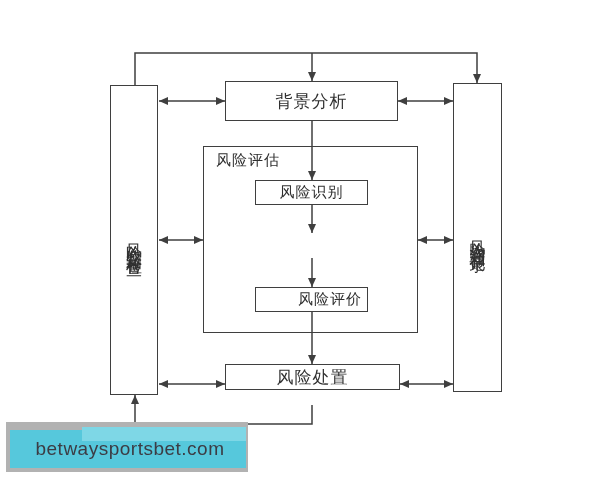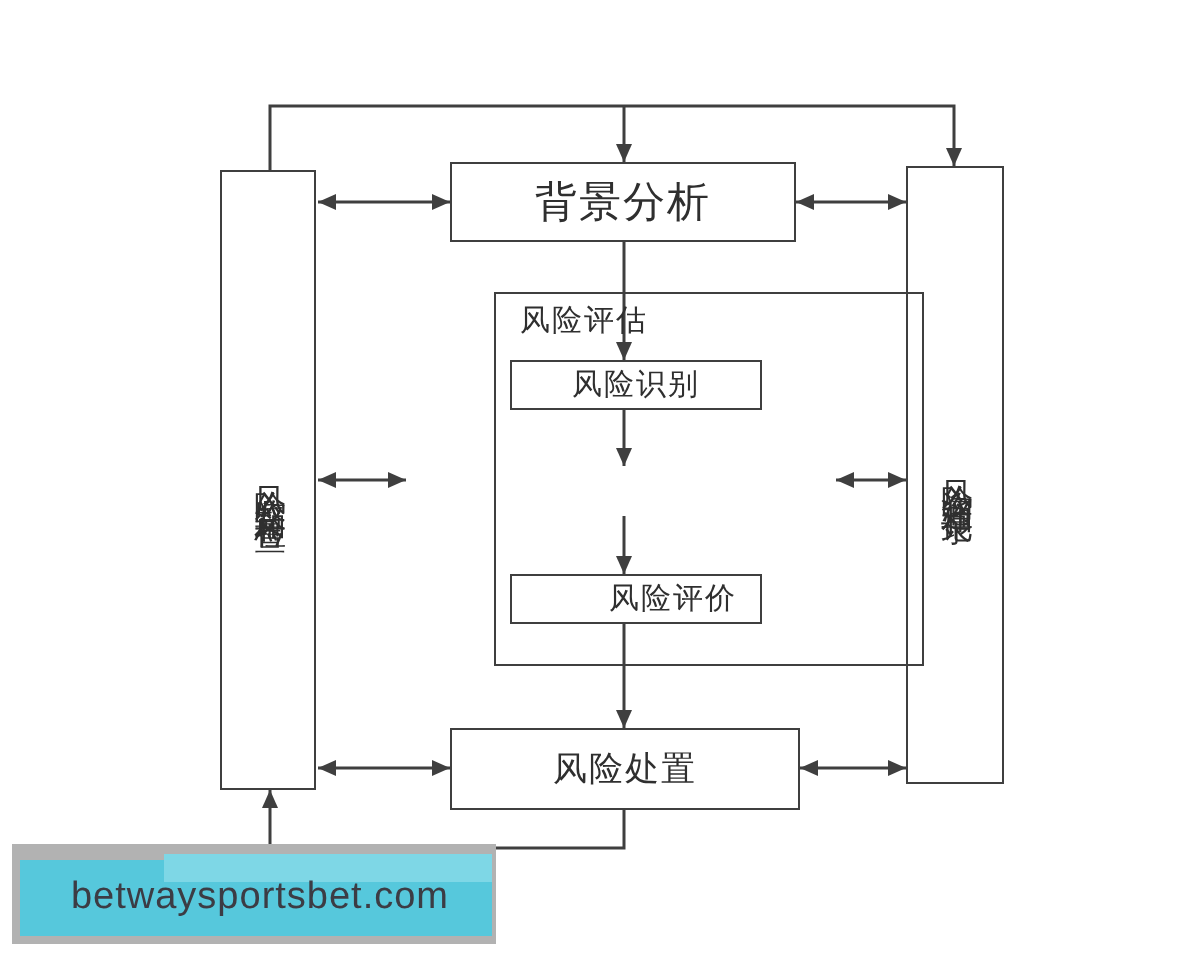--- a/index.html
+++ b/index.html
@@ -12,30 +12,30 @@
   .node{
     position:absolute;box-sizing:border-box;border:1.5px solid var(--lc);
     background:#ffffff;display:flex;align-items:center;justify-content:center;
     color:var(--tc);
   }
   .node .lbl{letter-spacing:1px;}
   .col{writing-mode:vertical-rl;}
   .col .lbl{font-size:16px;letter-spacing:3px;line-height:1;}
   #col-left{left:110px;top:85px;width:48px;height:310px;}
   #col-right{left:453px;top:83px;width:49px;height:309px;}
-  #box-context{left:225px;top:81px;width:173px;height:40px;font-size:21px;}
-  #box-treat{left:225px;top:364px;width:175px;height:41px;font-size:17px;}
+  #box-context{left:225px;top:81px;width:173px;height:40px;font-size:17px;}
+  #box-treat{left:225px;top:364px;width:175px;height:26px;font-size:17px;}
   #group{
     position:absolute;box-sizing:border-box;border:1.5px solid var(--lc);
-    left:203px;top:146px;width:215px;height:187px;background:transparent;margin-left:44px;
+    left:203px;top:146px;width:215px;height:187px;background:transparent;
   }
   #group .group-lbl{
     position:absolute;left:12px;top:4px;font-size:15px;color:var(--tc);letter-spacing:1px;
   }
-  .inner{width:126px;height:25px;font-size:15px;}
+  .inner{width:113px;height:25px;font-size:15px;}
   #box-ident{left:255px;top:180px;}
   #box-analysis{left:255px;top:233px;}
   #box-eval{left:255px;top:287px;padding-left:37px;}
   
   #wm-shadow{position:absolute;left:6px;top:422px;width:242px;height:50px;background:#b2b2b2;}
   #wm-main{position:absolute;left:10px;top:430px;width:236px;height:38px;background:#56c8dc;}
   #wm-strip{position:absolute;left:82px;top:427px;width:164px;height:14px;background:#7ed7e6;}
   #wm-text{
     position:absolute;left:10px;top:430px;width:240px;height:38px;
     display:flex;align-items:center;justify-content:center;

